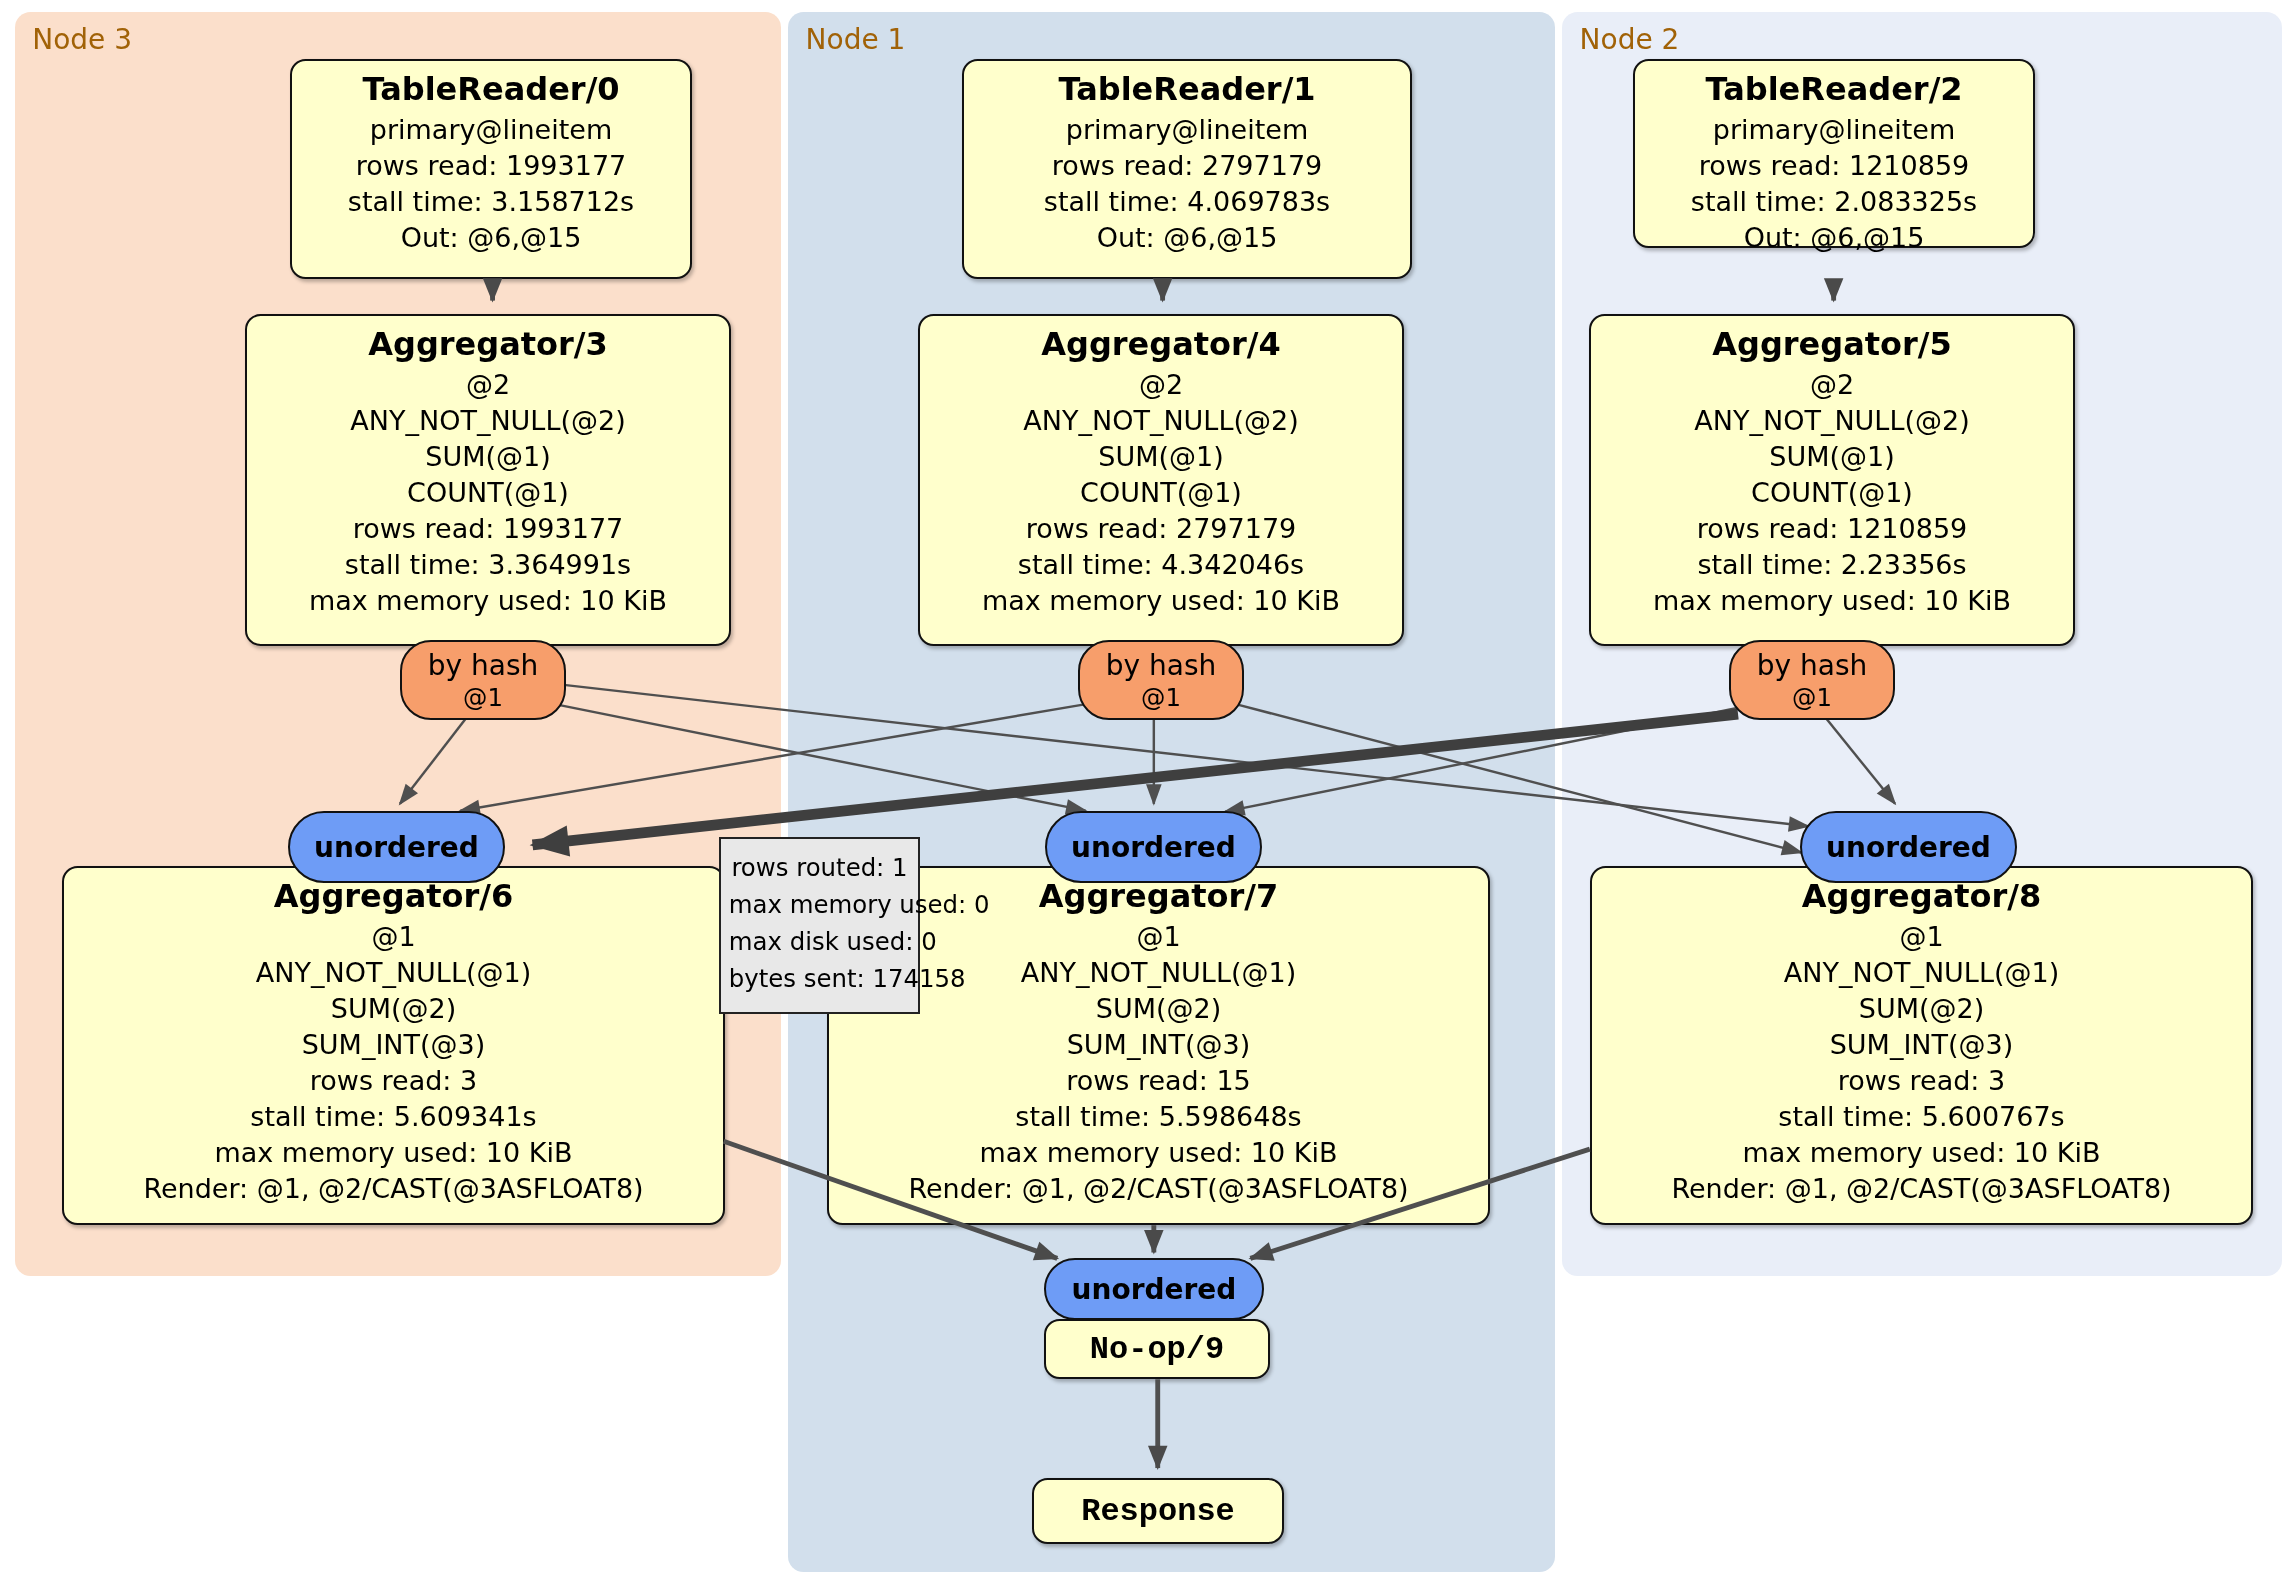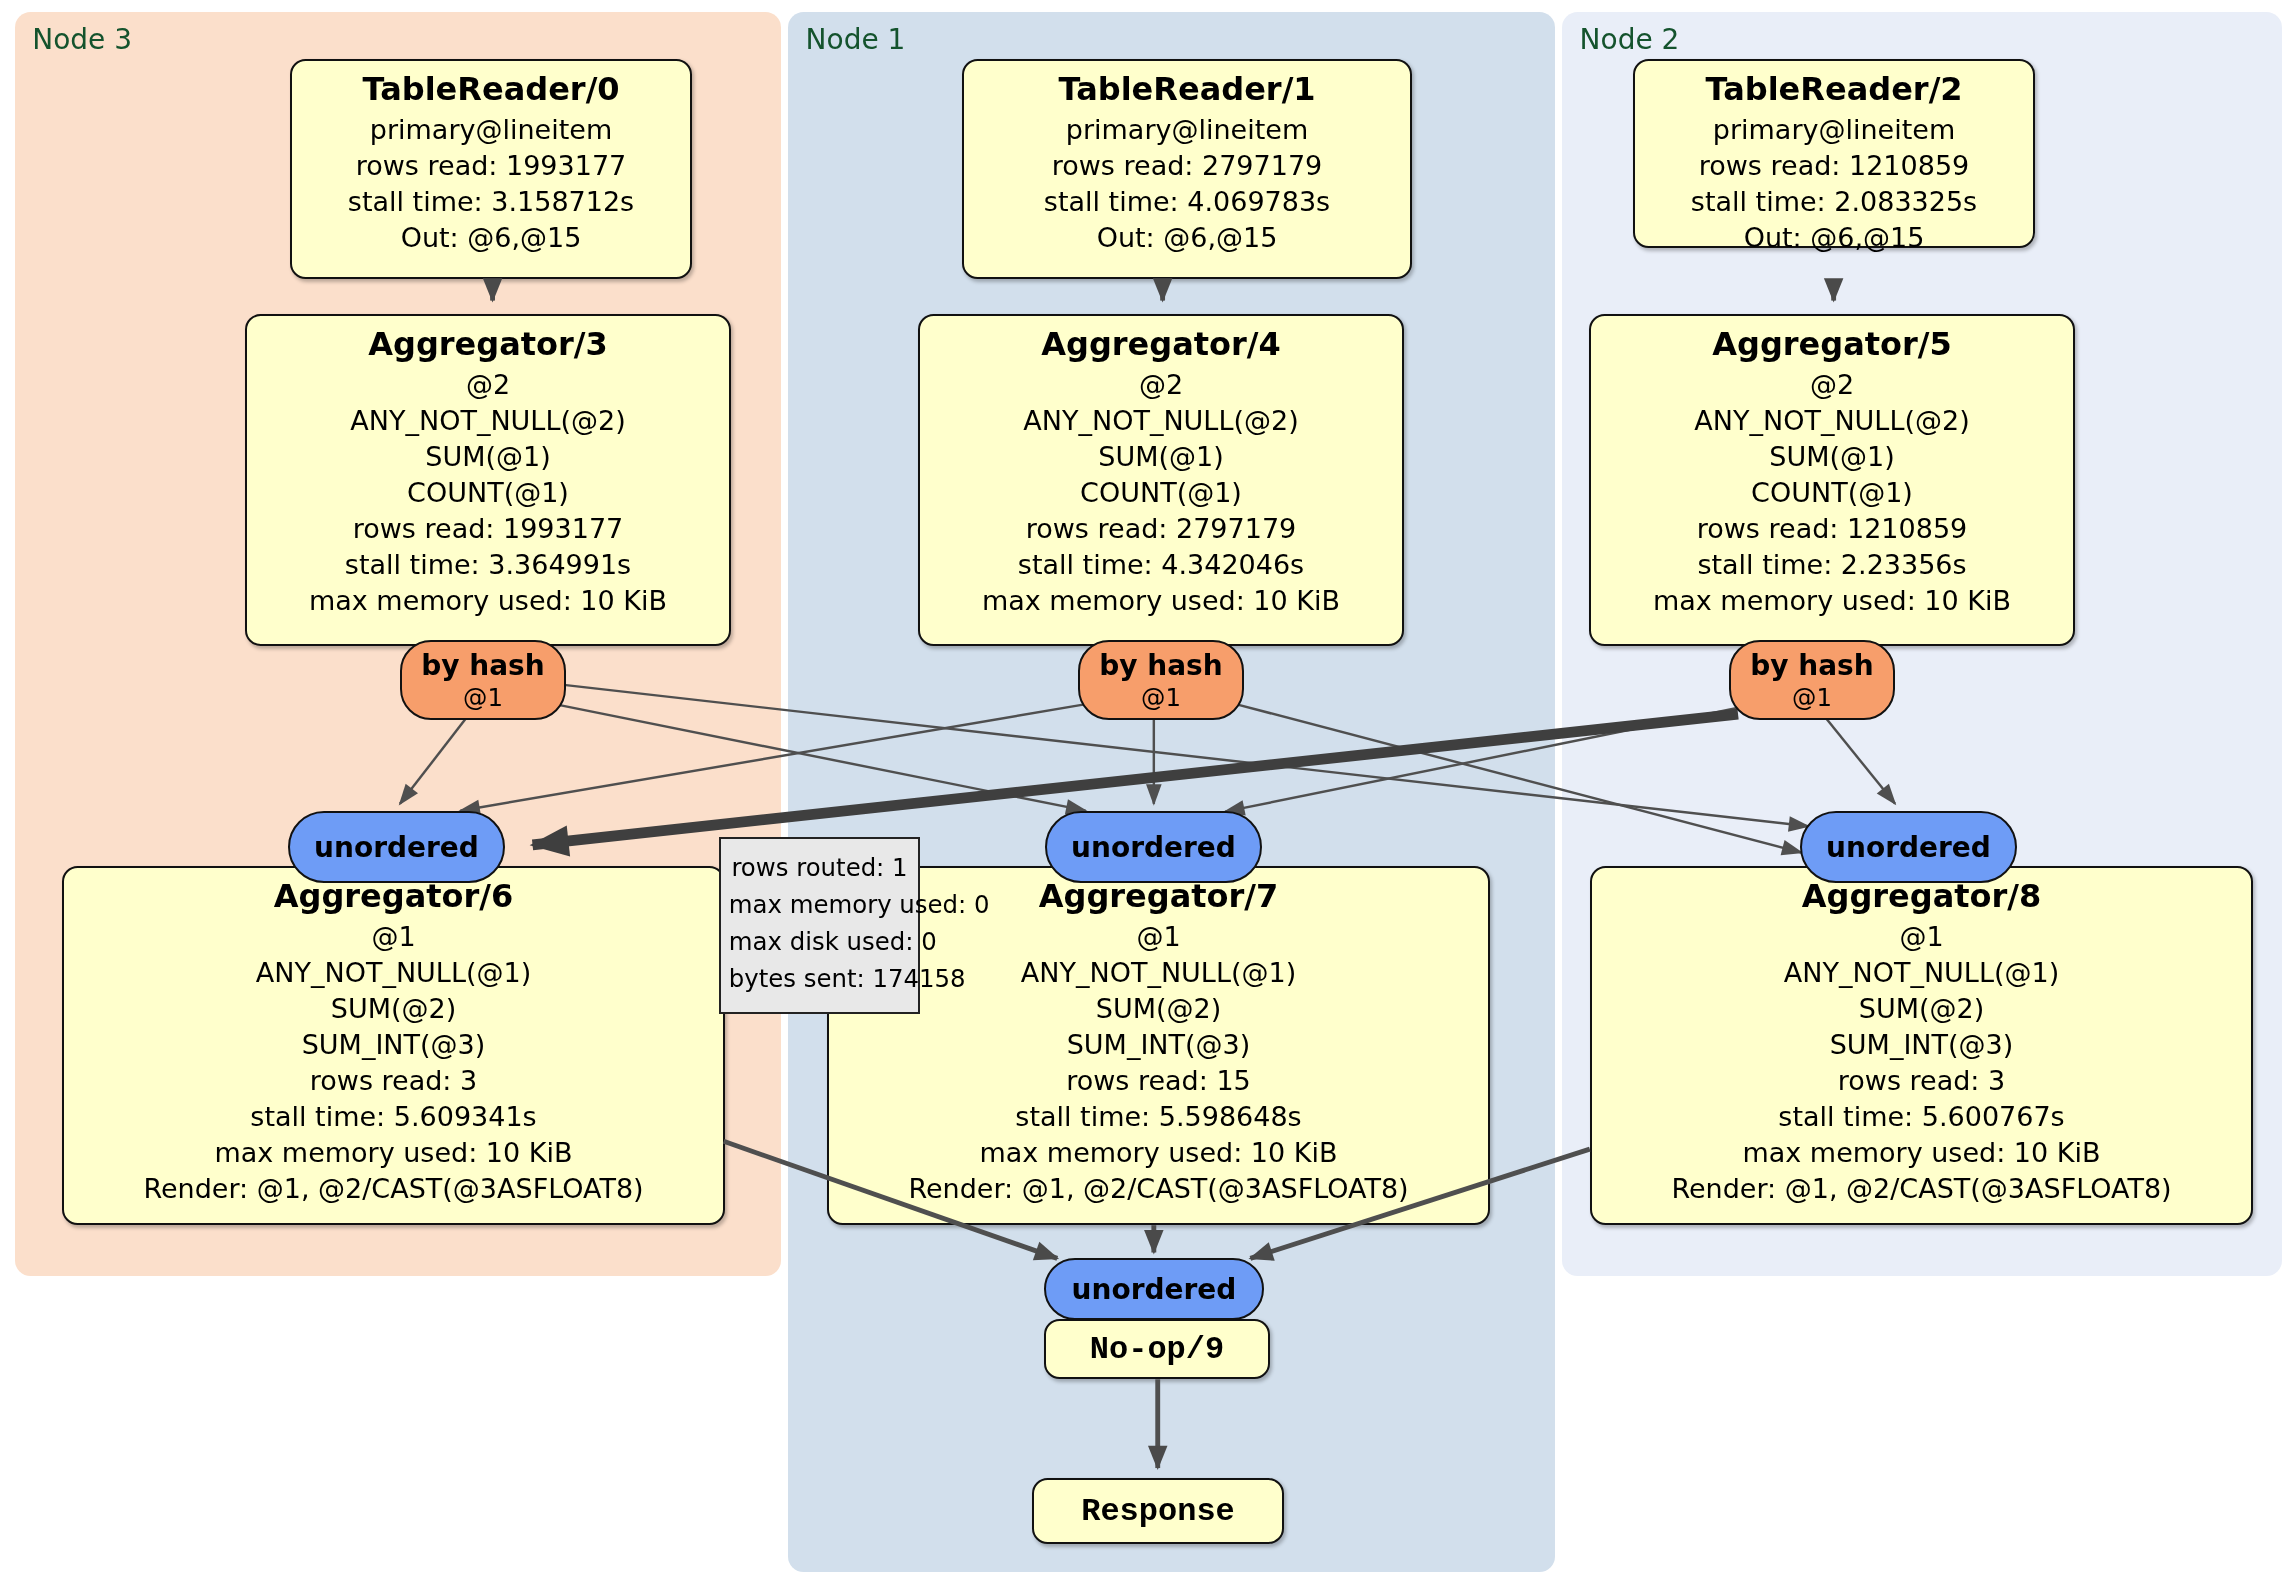--- a/index.html
+++ b/index.html
@@ -1,28 +1,28 @@
 <!DOCTYPE html>
 <html><head>
 <meta charset="utf-8">
 <style>
   html,body{margin:0;padding:0;background:#ffffff;}
   .canvas{position:relative;width:2294px;height:1596px;background:#ffffff;
           font-family:"DejaVu Sans","Liberation Sans",sans-serif;overflow:hidden;}
   .group{position:absolute;border-radius:15.6px;z-index:1;}
-  .group-label{position:absolute;left:17.6px;top:11.7px;font-size:28px;color:#14532d;z-index:2;}
+  .group-label{position:absolute;left:17.6px;top:11.7px;font-size:28px;color:#a16207;z-index:2;}
   .pbox{position:absolute;background:#ffffcc;border:2.9px solid #111;border-radius:15.6px;
         box-shadow:2px 2.9px 3.9px rgba(0,0,0,0.25);text-align:center;z-index:4;box-sizing:border-box;}
   .ptitle{font-size:32px;font-weight:bold;line-height:45px;padding-top:5.9px;}
   .pline{font-size:27px;line-height:36px;white-space:nowrap;}
   .single{display:flex;align-items:center;justify-content:center;}
   .single .ptitle{padding-top:0;line-height:normal;font-family:Liberation Mono, monospace;}
   .router{position:absolute;background:#f79e6b;border:2.9px solid #111;border-radius:31px;
           text-align:center;z-index:6;box-sizing:border-box;}
-  .router-label{font-size:28px;font-weight:bold;line-height:37px;margin-top:4.9px;}
+  .router-label{font-size:28px;font-weight:normal;line-height:37px;margin-top:4.9px;}
   .router-sub{font-size:24.4px;line-height:27px;}
   .stream{position:absolute;background:#6e9cf6;border:2.9px solid #111;border-radius:37px;
           display:flex;align-items:center;justify-content:center;
           font-size:28px;font-weight:bold;z-index:6;box-sizing:border-box;}
   .tooltip{position:absolute;background:#e8e8e8;border:2px solid #222;z-index:10;
            text-align:center;padding:9.8px 7.8px;box-sizing:border-box;}
   .tooltip-line{font-size:24.4px;line-height:37px;white-space:nowrap;}
   svg.edges{position:absolute;left:0;top:0;z-index:5;}
   svg.edges line{stroke:#4f4f4f;}
   svg.edges line.thin{stroke-width:2.5;}

